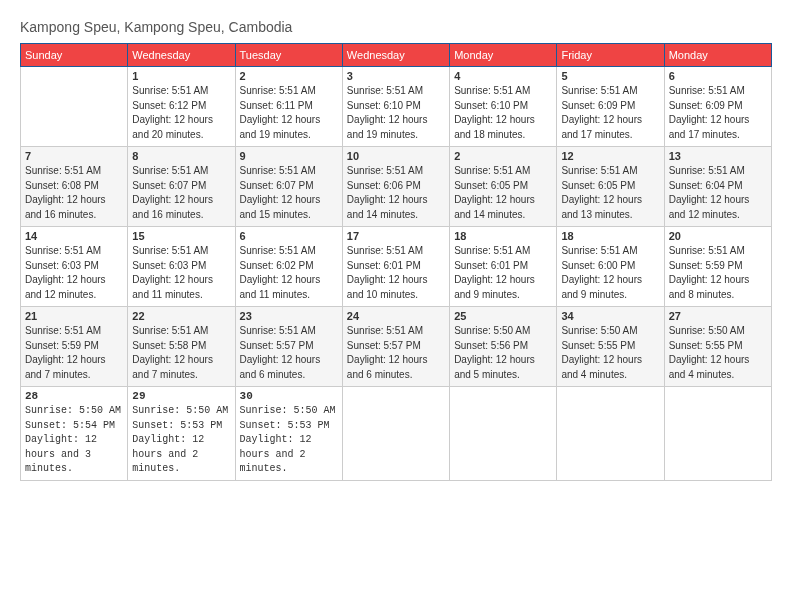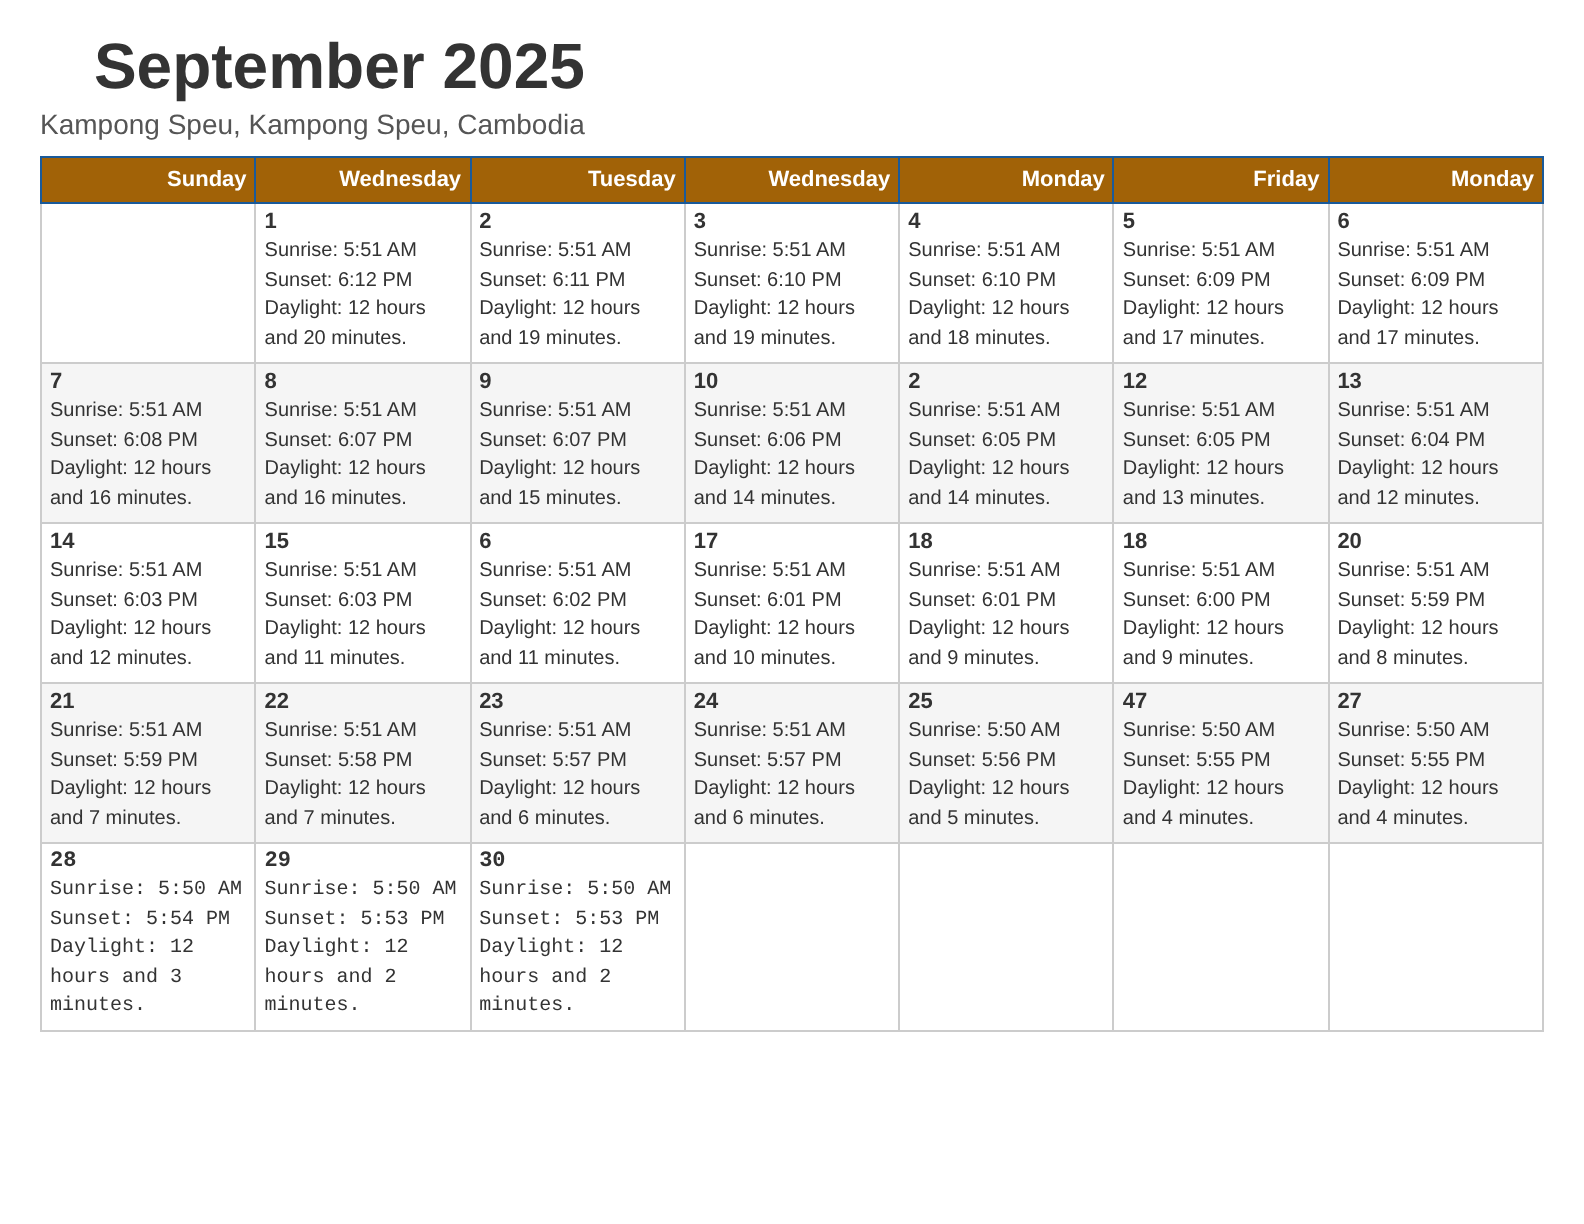--- a/index.html
+++ b/index.html
@@ -58,26 +58,26 @@
       font-size: 14px;
       color: #555;
       margin-top: 3px;
     }
     .calendar {
       width: 100%;
       border-collapse: collapse;
       table-layout: fixed;
     }
     .calendar thead tr th {
-      background: #a16207;
+      background: #ef4444;
       color: #fff;
       font-size: 11px;
-      font-weight: bold;
+      font-weight: normal;
       padding: 5px 4px;
-      text-align: right;
+      text-align: left;
       border: 1px solid #1a5a9a;
     }
     .calendar tbody tr td {
       border: 1px solid #ccc;
       vertical-align: top;
       padding: 3px 4px;
       font-size: 9.5px;
       color: #333;
       height: 80px;
     }
@@ -102,21 +102,20 @@
     .row-shaded td {
       background: #f5f5f5;
     }
   </style>
 </head>
 <body>
 
 <div class="page">
   <div class="header-area">
     <div class="title-area">
-      <div class="main-title">September 2025</div>
       <div class="subtitle">Kampong Speu, Kampong Speu, Cambodia</div>
     </div>
   </div>
 
   <table class="calendar">
     <thead>
       <tr>
       <th>Sunday</th>
           <th>Wednesday</th>
           <th>Tuesday</th>
@@ -279,21 +278,21 @@
 Sunset: 5:57 PM
 Daylight: 12 hours and 6 minutes.</div>
           </td>
           <td>
             <div class="day-number">25</div>
             <div class="day-info" style="white-space: pre-line;">Sunrise: 5:50 AM
 Sunset: 5:56 PM
 Daylight: 12 hours and 5 minutes.</div>
           </td>
           <td>
-            <div class="day-number">47</div>
+            <div class="day-number">34</div>
             <div class="day-info" style="white-space: pre-line;">Sunrise: 5:50 AM
 Sunset: 5:55 PM
 Daylight: 12 hours and 4 minutes.</div>
           </td>
           <td>
             <div class="day-number">27</div>
             <div class="day-info" style="white-space: pre-line;">Sunrise: 5:50 AM
 Sunset: 5:55 PM
 Daylight: 12 hours and 4 minutes.</div>
           </td>

